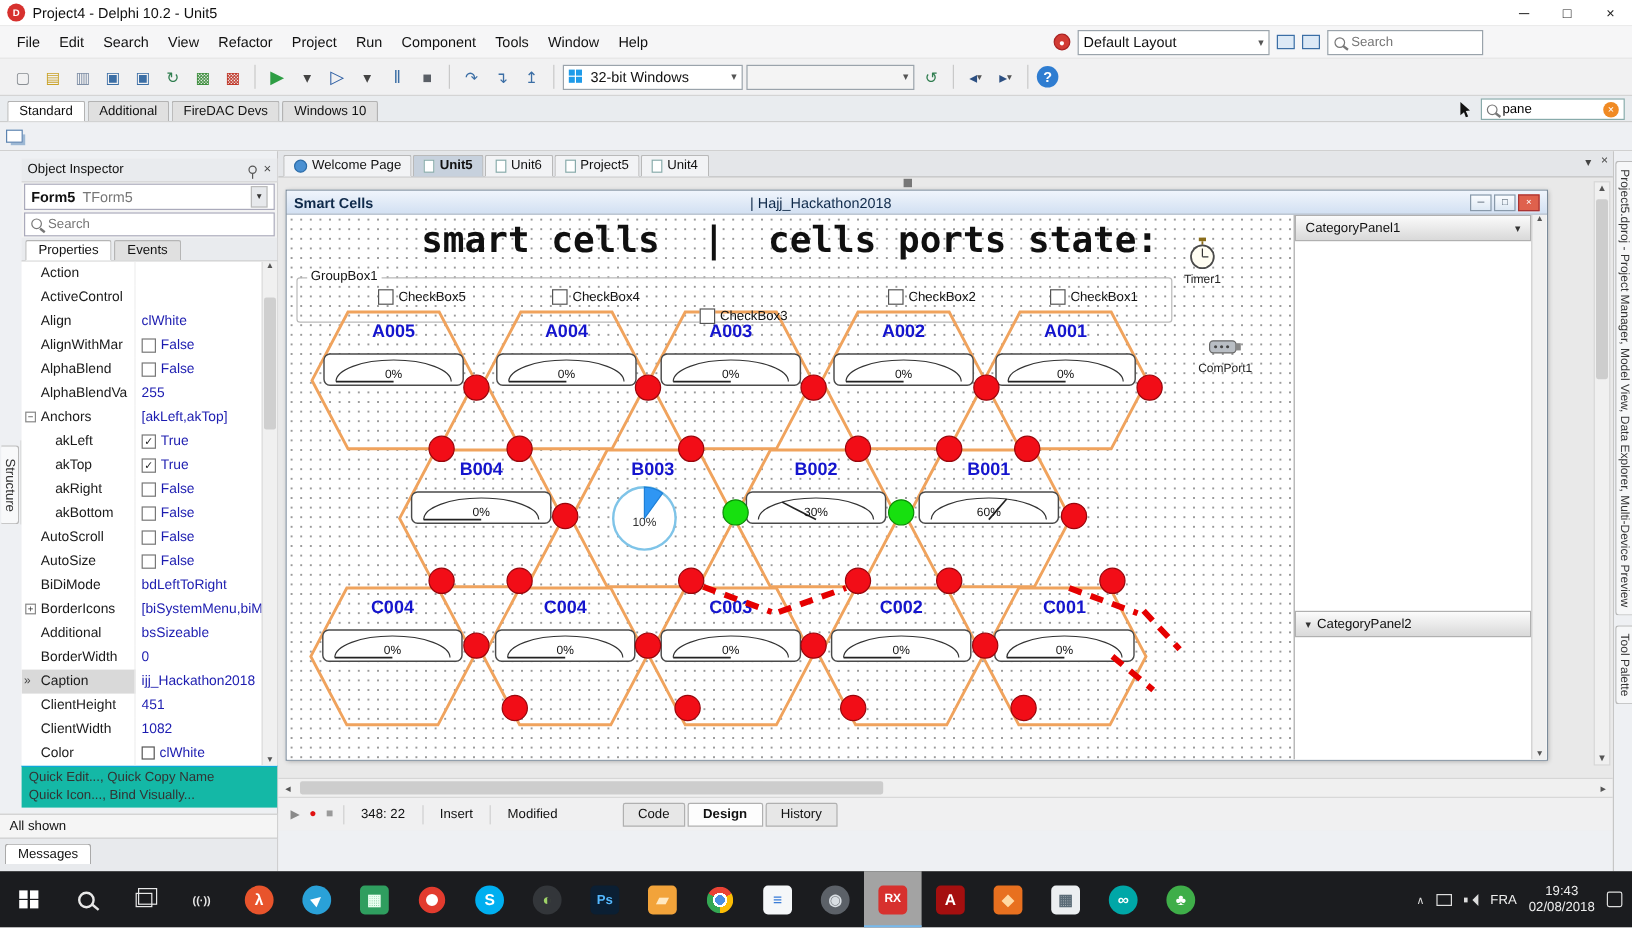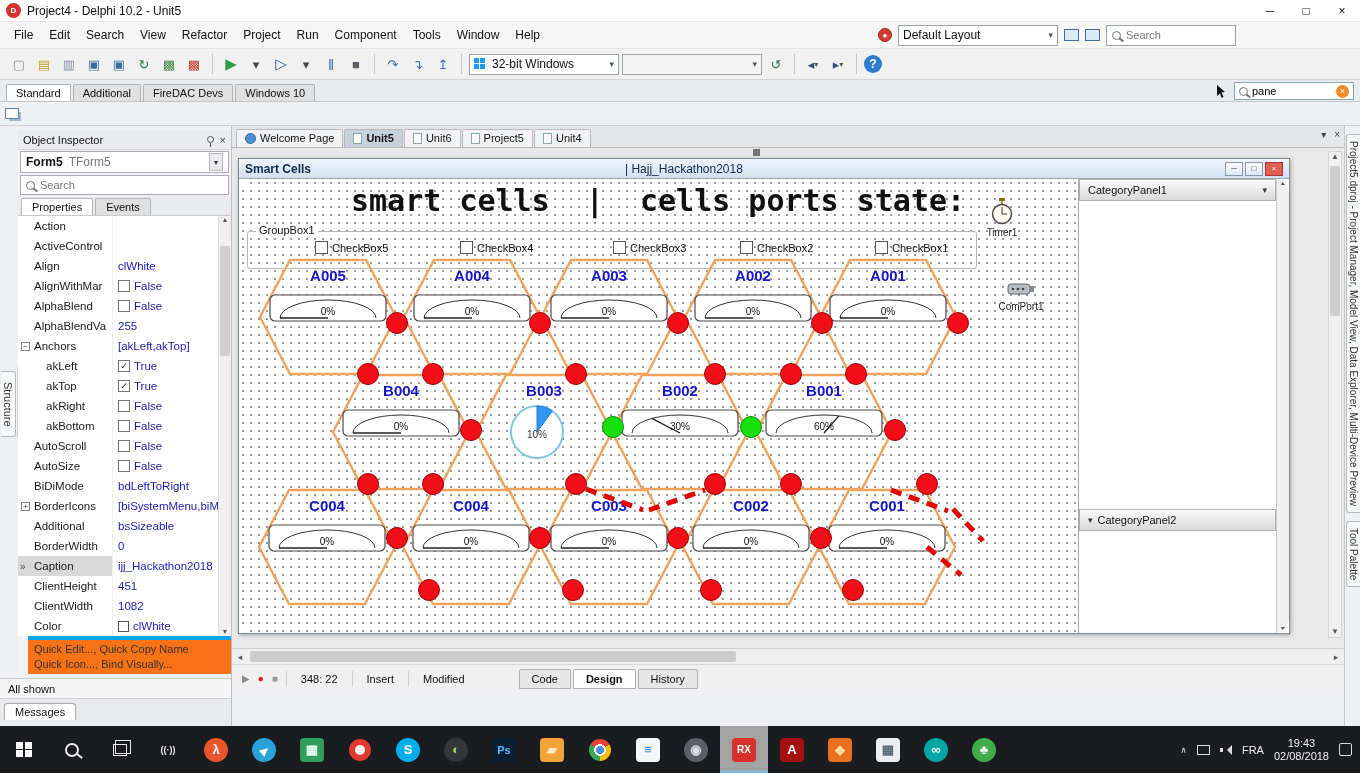--- a/index.html
+++ b/index.html
@@ -75,41 +75,41 @@
 .pname.ind{padding-left:28px;}
 .pmark{position:absolute;left:2px;color:#444;font-size:10px;}
 .pexp{position:absolute;left:3px;width:9px;height:9px;border:1px solid #888;background:#fff;font-size:8px;line-height:7px;text-align:center;color:#333;}
 .pval{flex:1;display:flex;align-items:center;gap:4px;padding-left:5px;height:100%;}
 .pvtext{color:#1c1cb0;white-space:nowrap;overflow:hidden;}
 .pcb{width:12px;height:12px;border:1px solid #777;background:#fff;font-size:9px;line-height:11px;text-align:center;color:#222;flex:none;}
 .pswatch{width:11px;height:11px;border:1px solid #555;background:#fff;flex:none;}
 .prop-row.sel .pname{background:#d9d9d9;}
 .oi-vscroll{position:absolute;right:0;top:0;bottom:0;width:13px;background:#f0f0f0;border-left:1px solid #ddd;font-size:7px;color:#555;text-align:center;}
 .oi-vscroll .thumb{position:absolute;left:1px;right:1px;top:30px;height:110px;background:#cfcfcf;border-radius:2px;}
-.quick-links{background:#f97316;border-top:4px solid #0ea5e9;padding:2px 6px;font-size:11px;line-height:15px;color:#333;margin-left:10px;}
+.quick-links{background:#14b8a6;border-top:1px solid #0ea5e9;padding:2px 6px;font-size:11px;line-height:15px;color:#333;}
 .allshown{height:20px;background:#f5f5f5;border-top:1px solid #ccc;font-size:11px;display:flex;align-items:center;padding-left:8px;}
 .msgrow{height:28px;background:#e8eaed;border-top:1px solid #cfcfcf;}
 .msgtab{display:inline-block;margin:4px 0 0 4px;padding:2px 10px;background:#fff;border:1px solid #aaa;border-bottom:none;border-radius:3px 3px 0 0;font-size:11px;}
 
 .editor{flex:1;display:flex;flex-direction:column;min-width:0;background:#e9e9e9;}
 .doc-tabs{height:22px;background:#e4e6e9;display:flex;align-items:flex-end;padding-left:4px;gap:1px;border-bottom:1px solid #b9b9b9;position:relative;}
 .dtab{display:flex;align-items:center;gap:4px;padding:2px 8px 3px;font-size:11px;background:#f2f3f5;border:1px solid #b9b9b9;border-bottom:none;border-radius:2px 2px 0 0;}
 .dtab.active{background:#c7d1dd;font-weight:bold;}
 .dticon{width:9px;height:11px;background:#fff;border:1px solid #8aa;flex:none;}
 .dticon.globe{width:11px;height:11px;border-radius:50%;background:#4a90d2;border:1px solid #2c6ca8;}
 .dt-right{position:absolute;right:4px;top:3px;display:flex;gap:8px;font-size:10px;color:#444;}
 .designer{flex:1;position:relative;background:#e9e9e9;overflow:hidden;}
 .form-grip{position:absolute;left:521px;top:1px;width:7px;height:7px;background:#777;}
 .form-window{position:absolute;left:6px;top:10px;width:1052px;height:476px;border:1px solid #7a8a9a;background:#fff;box-shadow:1px 1px 4px rgba(0,0,0,.3);}
 .form-titlebar{height:20px;background:linear-gradient(#f0f5fc,#d2e0f2);display:flex;align-items:center;padding:0 6px;border-bottom:1px solid #9aaabb;position:relative;font-size:12px;color:#0f2a4a;}
 .ft-suffix{position:absolute;left:386px;}
 .ft-btns{margin-left:auto;display:flex;gap:2px;}
 .ft-btn{width:18px;height:14px;border:1px solid #8899aa;background:linear-gradient(#fbfdff,#dde8f4);display:flex;align-items:center;justify-content:center;font-size:8px;color:#345;}
 .ft-btn.close{background:#df614d;color:#fff;border-color:#a33;}
-.form-content{position:relative;height:454px;background:#fff;background-image:radial-gradient(circle,#9a9a9a 0.9px,transparent 1.1px);background-size:8px 8px;overflow:hidden;border-radius:16px;}
+.form-content{position:relative;height:454px;background:#fff;background-image:radial-gradient(circle,#9a9a9a 0.9px,transparent 1.1px);background-size:8px 8px;overflow:hidden;}
 .form-heading{position:absolute;left:112px;top:4px;font-family:"DejaVu Sans Mono",monospace;font-weight:bold;font-size:30px;white-space:pre;color:#101010;}
 .fcomp{position:absolute;text-align:center;font-size:10px;color:#222;width:60px;}
 .groupbox{position:absolute;left:8px;top:52px;width:730px;height:38px;border:1px solid #b9b9b9;border-radius:3px;}
 .gb-label{position:absolute;top:-8px;left:8px;background:#fff;padding:0 3px;font-size:11px;}
 .fcheck{position:absolute;top:62px;display:flex;gap:4px;align-items:center;font-size:11px;}
 .cb{width:13px;height:13px;border:1px solid #555;background:#fff;flex:none;}
 #hex-svg{position:absolute;left:0;top:0;pointer-events:none;}
 .cat-dock{position:absolute;left:839px;top:0;width:211px;height:454px;background:#fff;border-left:1px solid #a8a8a8;}
 .cat-hdr{height:22px;background:linear-gradient(#fbfbfb,#d9d9d9);border:1px solid #b0b0b0;display:flex;align-items:center;padding:0 8px;font-size:11px;gap:5px;position:absolute;left:0;right:13px;}
 .cat-hdr .chev{font-size:9px;color:#333;}
@@ -691,21 +691,21 @@
               <div class="cat-scroll">▲<div style="position:absolute;bottom:1px;left:0;right:0;">▼</div></div>
             </div>
           <div class="fcheck" style="left: 76px;">
                 <span class="cb"></span>
                 <span>CheckBox5</span>
               </div>
               <div class="fcheck" style="left: 221px;">
                 <span class="cb"></span>
                 <span>CheckBox4</span>
               </div>
-              <div class="fcheck" style="left: 374px;">
+              <div class="fcheck" style="left: 344px; margin-top: 16px;">
                 <span class="cb"></span>
                 <span>CheckBox3</span>
               </div>
               <div class="fcheck" style="left: 501px;">
                 <span class="cb"></span>
                 <span>CheckBox2</span>
               </div>
               <div class="fcheck" style="left: 636px;">
                 <span class="cb"></span>
                 <span>CheckBox1</span>

